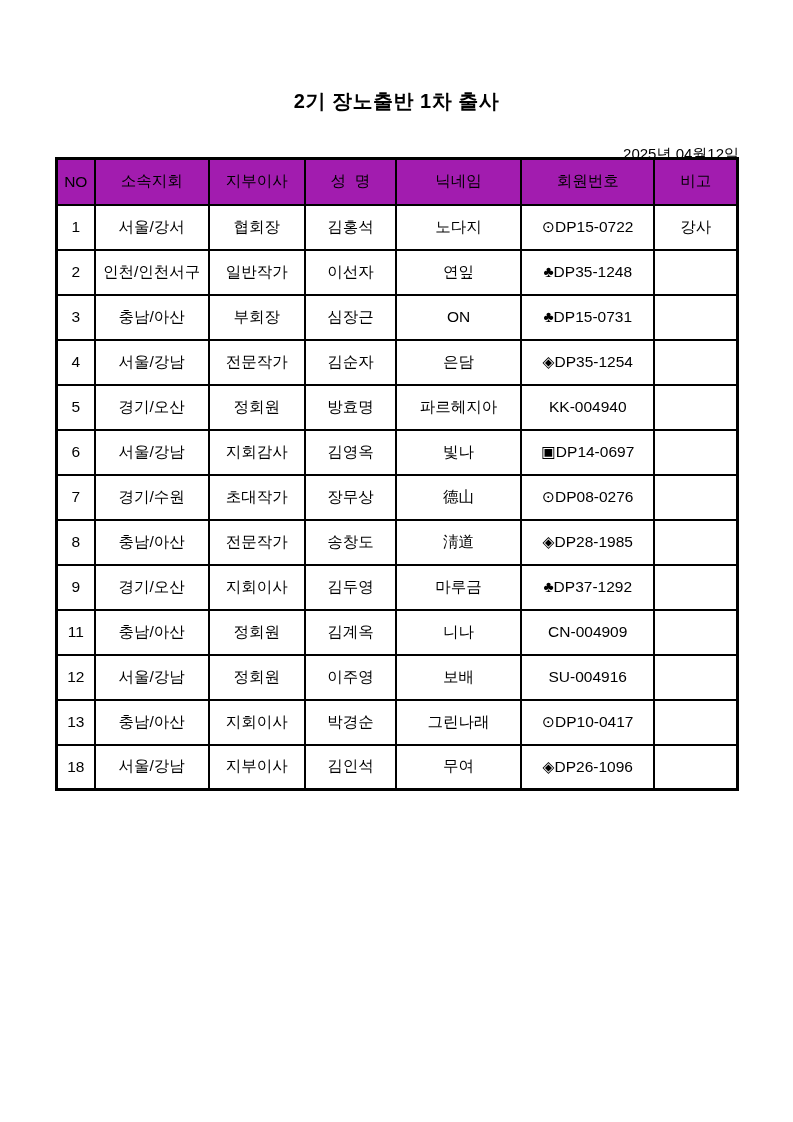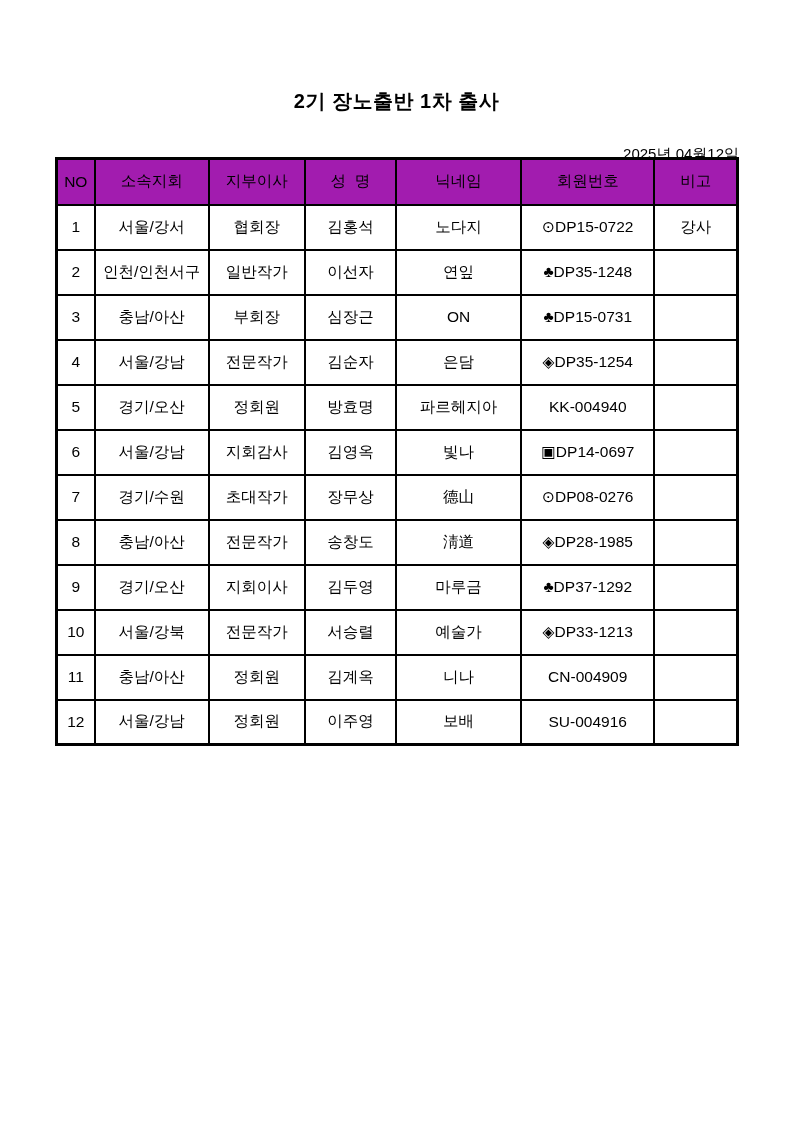--- a/index.html
+++ b/index.html
@@ -182,29 +182,20 @@
     <tr>
       <td>9</td>
       <td>경기/오산</td>
       <td>지회이사</td>
       <td>김두영</td>
       <td>마루금</td>
       <td>♣DP37-1292</td>
       <td></td>
     </tr>
 
-    <tr>
-      <td>10</td>
-      <td>서울/강북</td>
-      <td>전문작가</td>
-      <td>서승렬</td>
-      <td>예술가</td>
-      <td>◈DP33-1213</td>
-      <td></td>
-    </tr>
 
     <tr>
       <td>11</td>
       <td>충남/아산</td>
       <td>정회원</td>
       <td>김계옥</td>
       <td>니나</td>
       <td>CN-004909</td>
       <td></td>
     </tr>
@@ -212,21 +203,39 @@
     <tr>
       <td>12</td>
       <td>서울/강남</td>
       <td>정회원</td>
       <td>이주영</td>
       <td>보배</td>
       <td>SU-004916</td>
       <td></td>
     </tr>
 
-
-
-
-
-
+    <tr>
+      <td>13</td>
+      <td>충남/아산</td>
+      <td>지회이사</td>
+      <td>박경순</td>
+      <td>그린나래</td>
+      <td>⊙DP10-0417</td>
+      <td></td>
+    </tr>
+
+
+
+
+
+    <tr>
+      <td>18</td>
+      <td>서울/강남</td>
+      <td>지부이사</td>
+      <td>김인석</td>
+      <td>무여</td>
+      <td>◈DP26-1096</td>
+      <td></td>
+    </tr>
   </tbody>
   </table>
 
 </div>
 
 </body></html>

